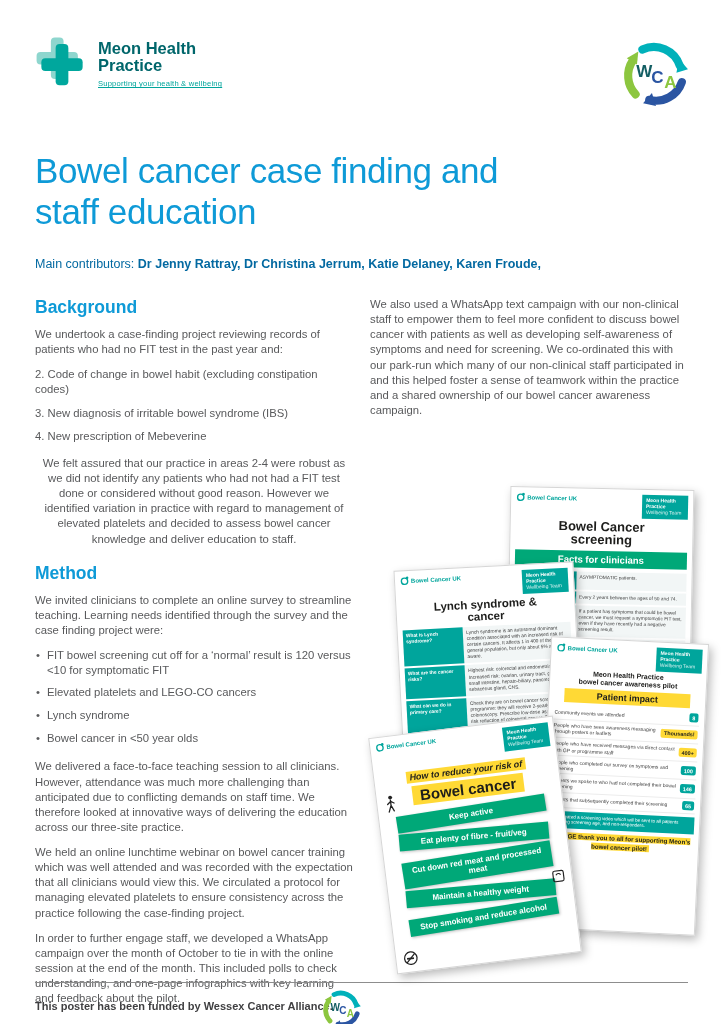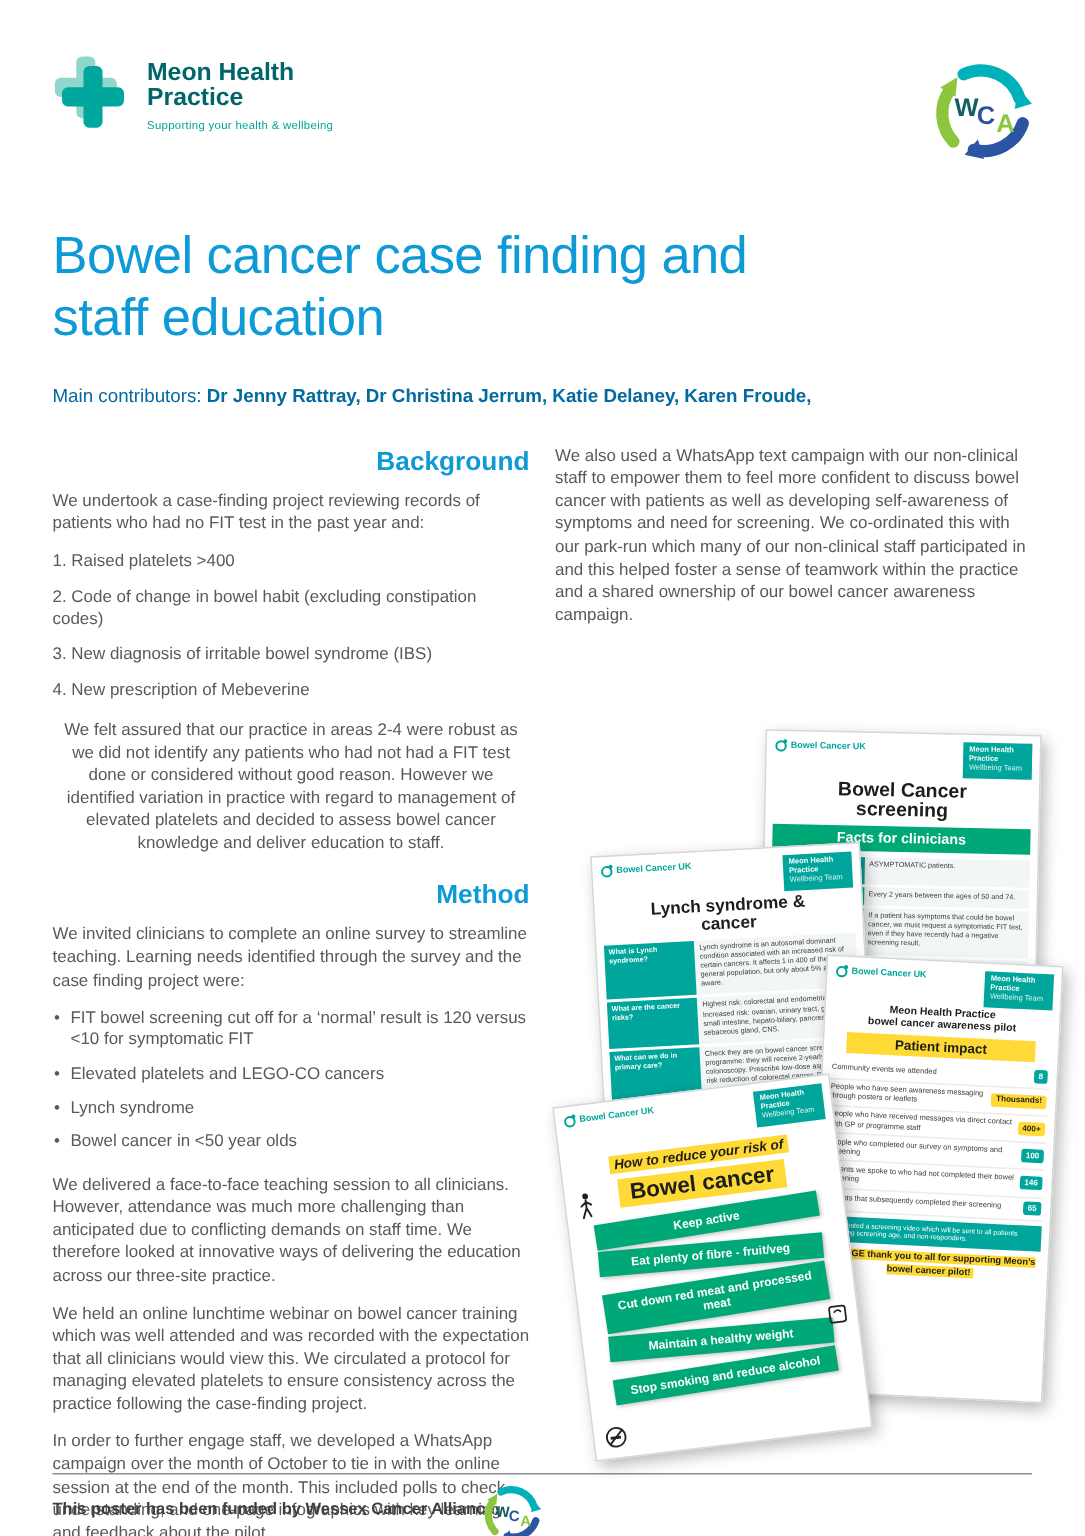--- a/index.html
+++ b/index.html
@@ -4,33 +4,33 @@
 <style>
   * { margin:0; padding:0; box-sizing:border-box; }
   body { background:#e9e9e9; font-family:"Liberation Sans", sans-serif; }
   .page { position:relative; width:723px; height:1024px; background:#ffffff; margin:0 auto; overflow:hidden; }
 
   
   .header-left { position:absolute; top:36px; left:35px; display:flex; gap:9px; align-items:flex-start; }
   .meon-cross svg { width:54px; height:54px; display:block; }
   .meon-textblock { padding-top:4px; }
   .meon-name { color:var(--tealdark); font-weight:bold; font-size:16.5px; line-height:1.04; }
-  .meon-tagline { color:var(--teal); font-size:7.6px; margin-top:5px; letter-spacing:.2px; }
+  .meon-tagline { color:var(--teal); font-size:7.6px; margin-top:5px; letter-spacing:.2px;text-decoration:underline; }
   .wca-header { position:absolute; top:40px; right:33px; width:68px; height:68px; }
   .wca-header svg, .wca-footer svg { width:100%; height:100%; display:block; }
 
   
   .poster-title { position:absolute; top:150px; left:35px; width:640px; color:var(--blue); font-weight:normal; font-size:35px; line-height:1.18; letter-spacing:-0.4px; }
   .contributors { position:absolute; top:257px; left:35px; width:650px; font-size:12.5px; color:#0369a1; }
   .contributors b { font-weight:bold; }
 
   
   .col-left  { position:absolute; left:35px;  top:297px; width:318px; }
   .col-right { position:absolute; left:370px; top:297px; width:320px; }
-  h2.sec { color:var(--blue); font-size:17.5px; font-weight:bold; margin-bottom:9px;text-align:right; }
+  h2.sec { color:var(--blue); font-size:17.5px; font-weight:bold; margin-bottom:9px; }
   h2.sec.method { margin-top:16px; }
   .body-p { font-size:11.3px; line-height:1.34; color:var(--body); margin-bottom:10px; }
   .num-item { font-size:11.3px; line-height:1.3; color:var(--body); margin-bottom:9px; }
   .bullet-item { font-size:11.3px; line-height:1.3; color:var(--body); margin-bottom:8px; position:relative; padding-left:12px; }
   .bullet-item::before { content:"\2022"; position:absolute; left:1px; top:0; }
 
   
   .collage { position:absolute; left:368px; top:486px; width:336px; height:494px; }
   .card { position:absolute; background:#fff; border:1px solid #d6d6d6; box-shadow:3px 4px 10px rgba(0,0,0,.28); padding:5px; }
   .card-screening { left:140px; top:2px;   width:184px; height:233px; transform:rotate(1.2deg);  z-index:1; }
@@ -125,21 +125,20 @@
   <h1 class="poster-title">
     <div>Bowel cancer case finding and</div>
     <div>staff education</div>
   </h1>
 
   <p class="contributors"><span>Main contributors: </span><b>Dr Jenny Rattray, Dr Christina Jerrum, Katie Delaney, Karen Froude,</b></p>
 
   <div class="col-left">
     <h2 class="sec">Background</h2>
     <p class="body-p">We undertook a case-finding project reviewing records of patients who had no FIT test in the past year and:</p>
-    <div class="num-item">1. Raised platelets &gt;400</div>
     <div class="num-item">2. Code of change in bowel habit (excluding constipation codes)</div>
     <div class="num-item">3. New diagnosis of irritable bowel syndrome (IBS)</div>
     <div class="num-item">4. New prescription of Mebeverine</div>
     <p class="body-p" style="margin-top:12px;text-align:center;">We felt assured that our practice in areas 2-4 were robust as we did not identify any patients who had not had a FIT test done or considered without good reason. However we identified variation in practice with regard to management of elevated platelets and decided to assess bowel cancer knowledge and deliver education to staff.</p>
 
     <h2 class="sec method">Method</h2>
     <p class="body-p">We invited clinicians to complete an online survey to streamline teaching. Learning needs identified through the survey and the case finding project were:</p>
     <div class="bullet-item">FIT bowel screening cut off for a ‘normal’ result is 120 versus &lt;10 for symptomatic FIT</div>
     <div class="bullet-item">Elevated platelets and LEGO-CO cancers</div>
     <div class="bullet-item">Lynch syndrome</div>

